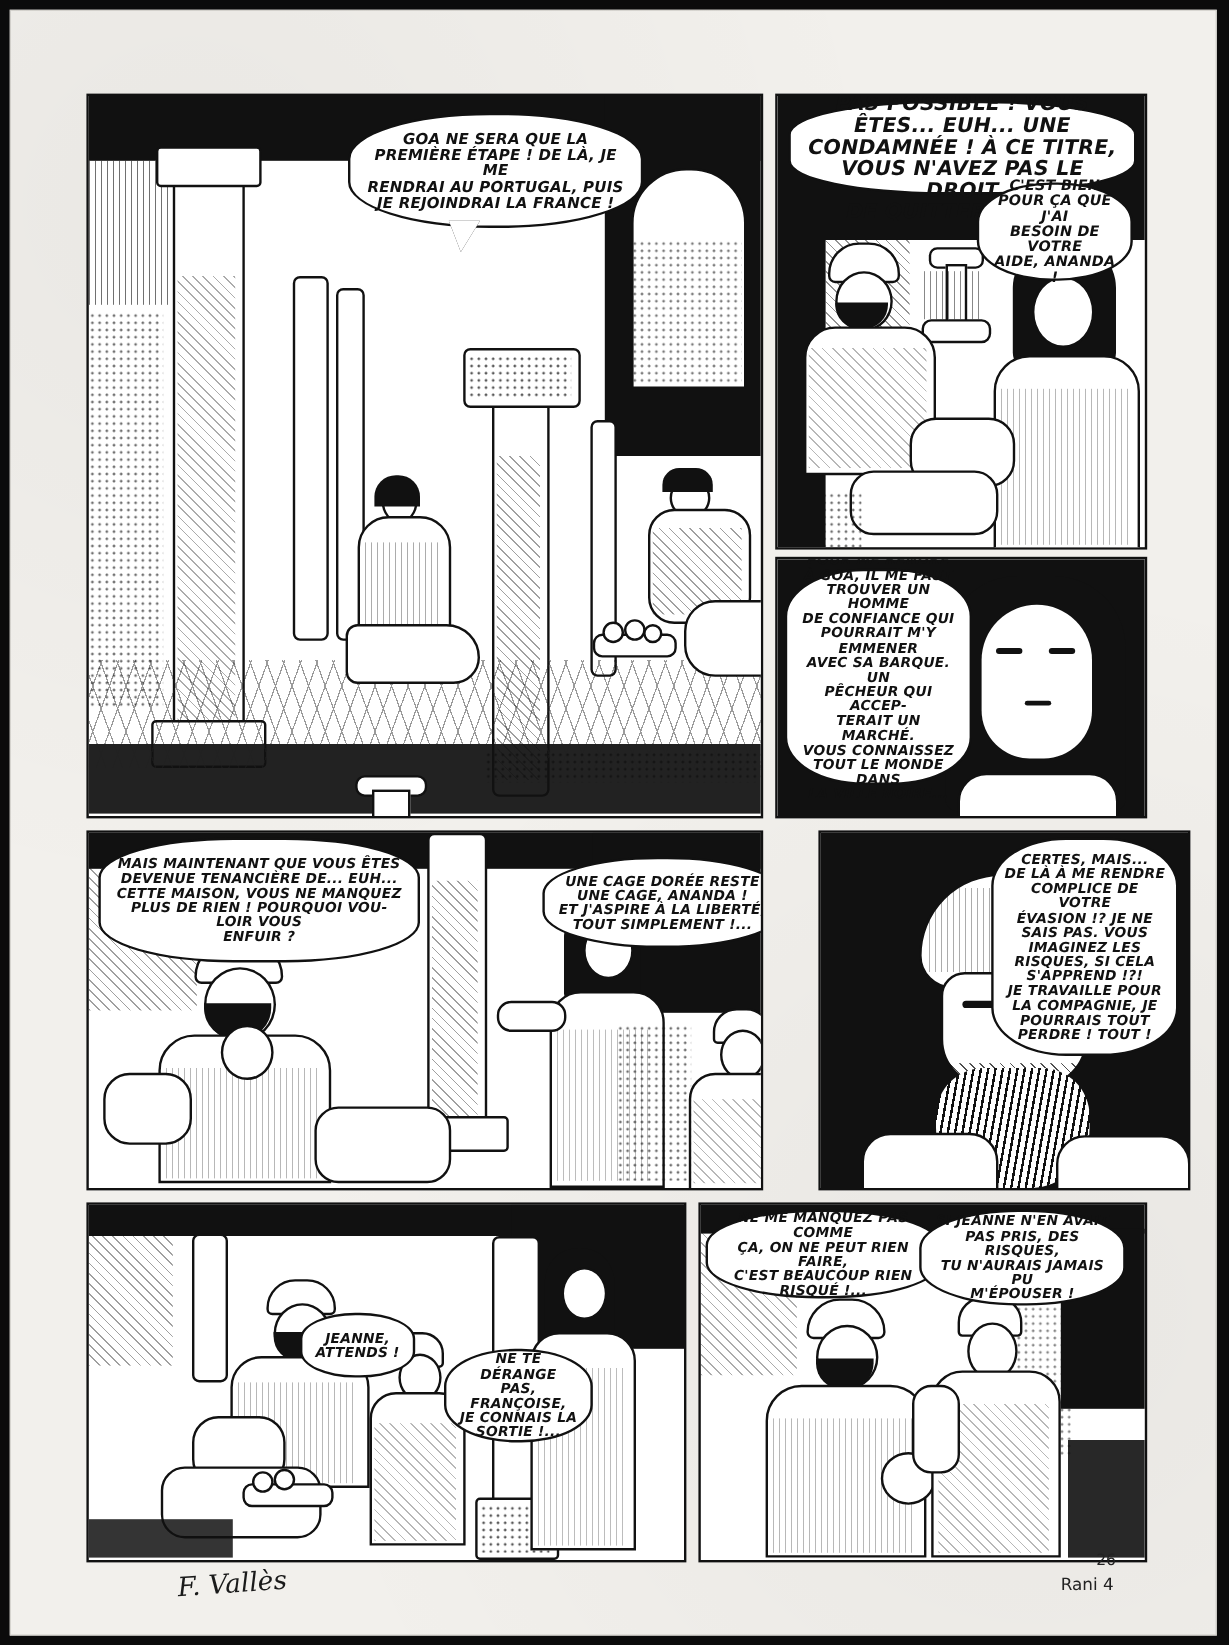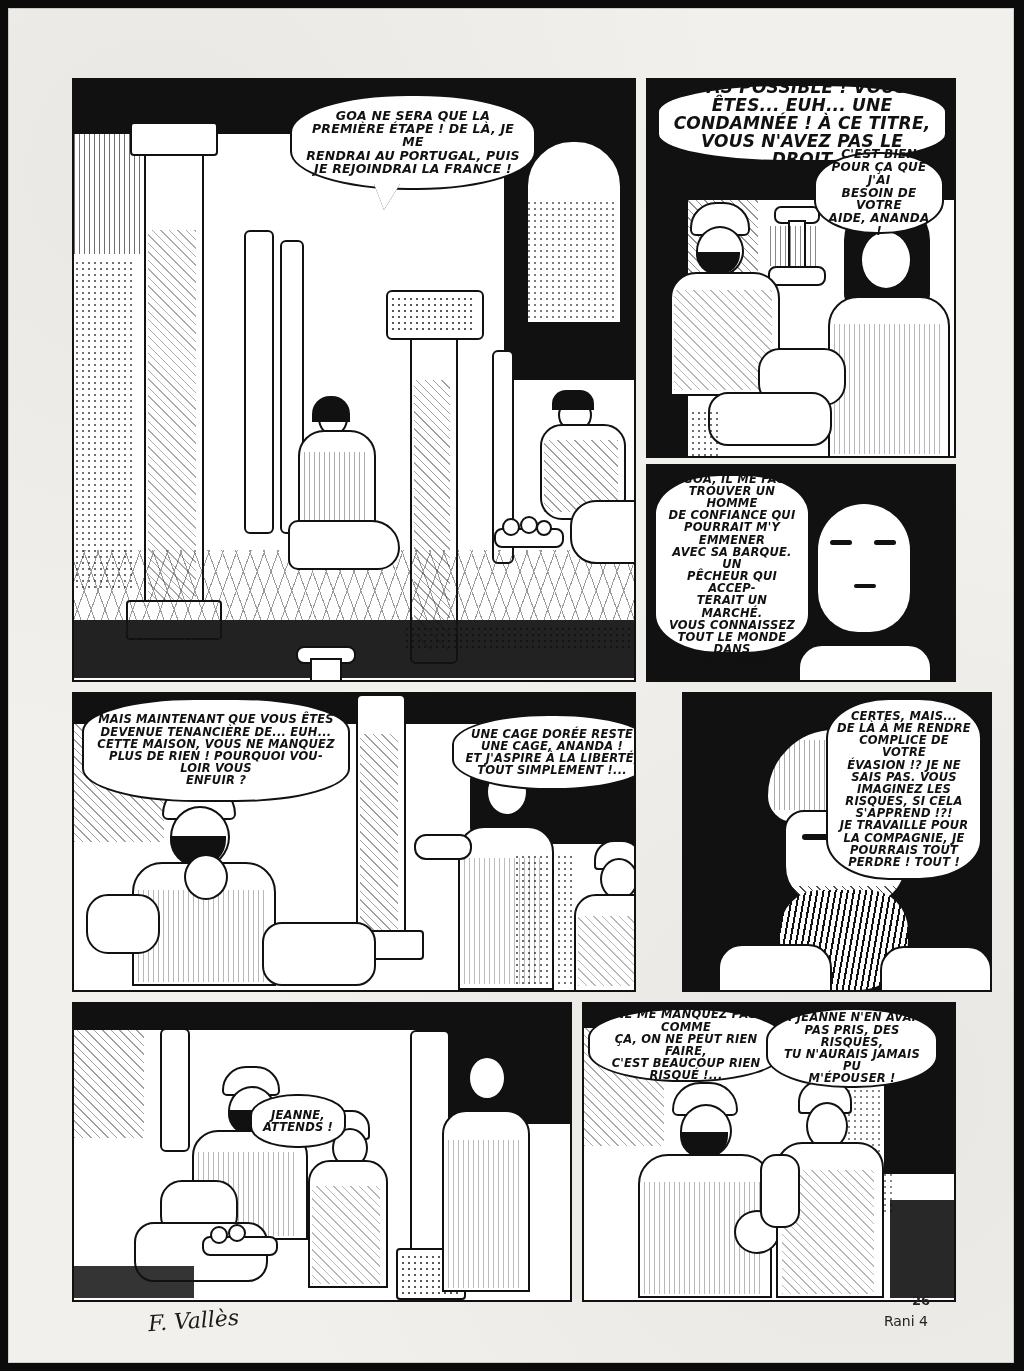--- a/index.html
+++ b/index.html
@@ -32,21 +32,21 @@
   .figure{position:absolute;background:#fff;border:2px solid #111;}
   .darkfig{position:absolute;background:#111;}
   .round{border-radius:50%;}
   
   .balloon{position:absolute;background:#fff;border:2px solid #111;border-radius:48% 48% 48% 48%/40% 40% 40% 40%;
            display:flex;align-items:center;justify-content:center;text-align:center;
            font-family:"DejaVu Sans",sans-serif;color:#111;font-weight:700;
            font-style:italic;letter-spacing:.2px;line-height:1.06;padding:7px 9px;box-sizing:border-box;}
   .balloon span{display:block;}
   .tail{position:absolute;width:0;height:0;}
-  .caption-num{position:absolute;font-family:"DejaVu Sans",sans-serif;color:#111;font-weight:bold;}
+  .caption-num{position:absolute;font-family:"DejaVu Sans",sans-serif;color:#111;}
   #signature{position:absolute;left:140px;top:1300px;font-family:"DejaVu Serif",serif;
              font-style:italic;font-size:22px;color:#1a1a1a;transform:rotate(-4deg);}
   #refcode{position:absolute;right:86px;top:1305px;font-family:"DejaVu Sans",sans-serif;
            font-size:14px;color:#222;}
   #pagenum{position:absolute;right:84px;top:1285px;font-size:13px;color:#222;}
 </style>
 </head>
 <body>
 
 <div id="page">
@@ -321,20 +321,28 @@
         <div class="figure round" style="left:154px;top:220px;width:14px;height:14px;"></div>
         <div class="ink" style="left:0;top:262px;width:120px;height:32px;opacity:.85;"></div>
       </div>
 
       <div class="balloon" style="left:176px;top:90px;width:96px;height:54px;font-size:11.5px;">
         <span>
           <span>JEANNE,</span>
           <span>ATTENDS !</span>
         </span>
       </div>
+      <div class="balloon" style="left:296px;top:120px;width:124px;height:78px;font-size:11.5px;">
+        <span>
+          <span>NE TE DÉRANGE</span>
+          <span>PAS, FRANÇOISE,</span>
+          <span>JE CONNAIS LA</span>
+          <span>SORTIE !...</span>
+        </span>
+      </div>
     </div>
 
     <div class="panel" style="left:574px;top:994px;width:370px;height:296px;">
       <div class="art">
         <div class="ink" style="left:0;top:0;width:100%;height:24px;"></div>
         <div class="hatch2" style="left:0;top:22px;width:80px;height:120px;opacity:.35;"></div>
         <div class="ink" style="left:300px;top:20px;width:70px;height:150px;"></div>
         <div class="dots" style="left:250px;top:30px;width:60px;height:180px;opacity:.5;"></div>
 
         <div class="figure" style="left:88px;top:78px;width:62px;height:30px;border-radius:28px 28px 6px 6px;"></div>

